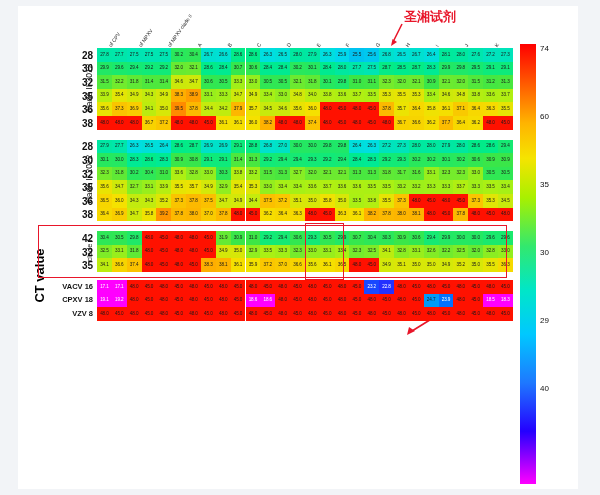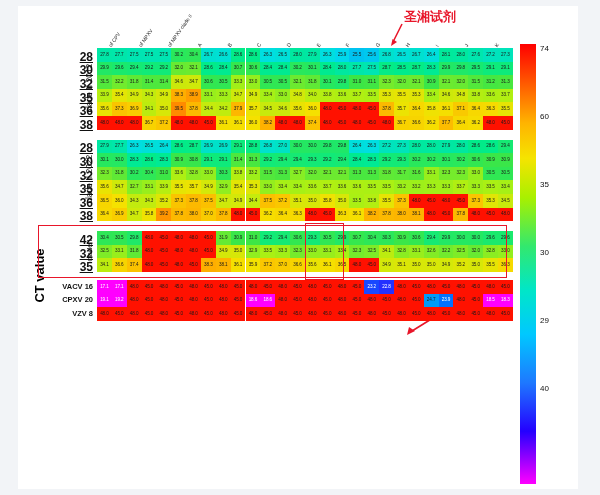--- a/index.html
+++ b/index.html
@@ -49,26 +49,25 @@
   .colhead{
     position:absolute;
     font-size:5.2px;
     color:#222;
     transform-origin:left bottom;
     transform:rotate(-55deg);
     white-space:nowrap;
   }
   .rowlab{
     position:absolute;
-    font-size:12px;
+    font-size:10px;
     color:#111;
     font-weight:bold;
     text-align:right;
     white-space:nowrap;
-    text-decoration:underline;
   }
   .grouplab{
     position:absolute;
     font-size:8.5px;
     color:#111;
     white-space:nowrap;
     transform-origin:center center;
     transform:rotate(-90deg);
   }
   .grouplab.small{font-size:7.5px;}
@@ -628,21 +627,21 @@
       <div class="rowlab" style="left:63px;top:141.4px;width:30px;">28</div>
       <div class="rowlab" style="left:63px;top:155px;width:30px;">30</div>
       <div class="rowlab" style="left:63px;top:168.6px;width:30px;">32</div>
       <div class="rowlab" style="left:63px;top:182.2px;width:30px;">35</div>
       <div class="rowlab" style="left:63px;top:195.79999999999998px;width:30px;">36</div>
       <div class="rowlab" style="left:63px;top:209.39999999999998px;width:30px;">38</div>
       <div class="rowlab" style="left:63px;top:232.99999999999997px;width:30px;">42</div>
       <div class="rowlab" style="left:63px;top:246.59999999999997px;width:30px;">32</div>
       <div class="rowlab" style="left:63px;top:260.2px;width:30px;">35</div>
       <div class="botlab" style="left:31px;top:281.8px;width:62px;">VACV 16</div>
-      <div class="botlab" style="left:31px;top:295.40000000000003px;width:62px;">CPXV 20</div>
+      <div class="botlab" style="left:31px;top:295.40000000000003px;width:62px;">CPXV 18</div>
       <div class="botlab" style="left:31px;top:309.00000000000006px;width:62px;">VZV 8</div>
       <div class="colhead" style="left:111.85px;top:42px;">of CPV</div>
       <div class="colhead" style="left:141.55px;top:42px;">of MPXV</div>
       <div class="colhead" style="left:171.25px;top:42px;">of MPXV clade II</div>
       <div class="colhead" style="left:200.95px;top:42px;">A</div>
       <div class="colhead" style="left:230.65px;top:42px;">B</div>
       <div class="colhead" style="left:260.35px;top:42px;">C</div>
       <div class="colhead" style="left:290.05px;top:42px;">D</div>
       <div class="colhead" style="left:319.75px;top:42px;">E</div>
       <div class="colhead" style="left:349.45000000000005px;top:42px;">F</div>

